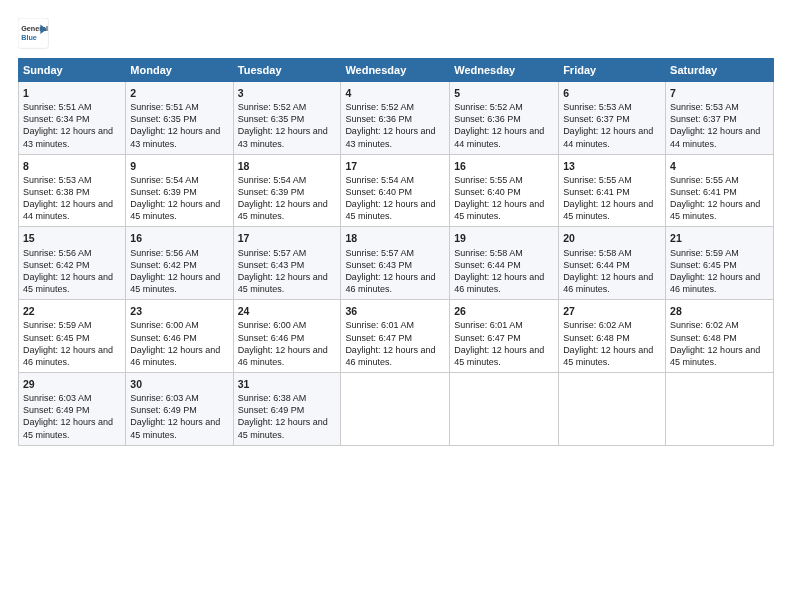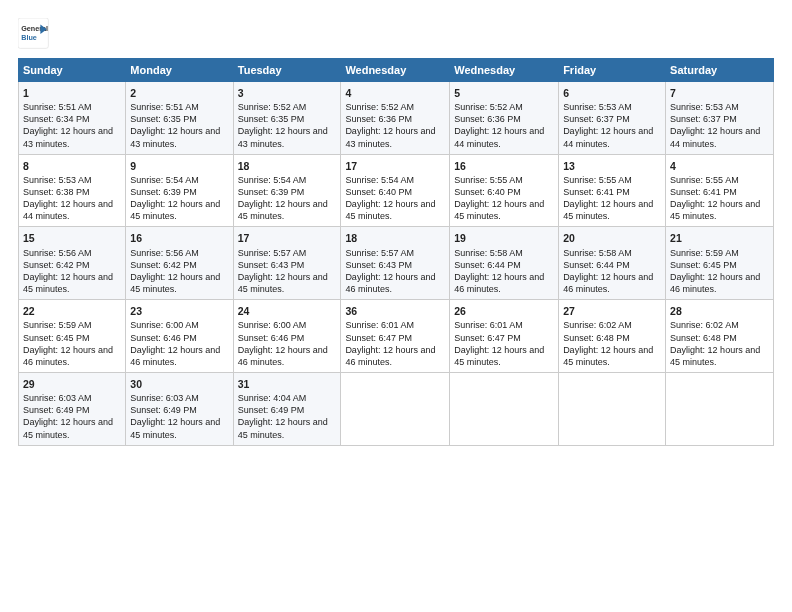--- a/index.html
+++ b/index.html
@@ -149,21 +149,21 @@
           <td><span class="day-num">23</span><span>Sunrise: 6:00 AM</span><br><span>Sunset: 6:46 PM</span><br><span>Daylight: 12 hours and 46 minutes.</span></td>
           <td><span class="day-num">24</span><span>Sunrise: 6:00 AM</span><br><span>Sunset: 6:46 PM</span><br><span>Daylight: 12 hours and 46 minutes.</span></td>
           <td><span class="day-num">36</span><span>Sunrise: 6:01 AM</span><br><span>Sunset: 6:47 PM</span><br><span>Daylight: 12 hours and 46 minutes.</span></td>
           <td><span class="day-num">26</span><span>Sunrise: 6:01 AM</span><br><span>Sunset: 6:47 PM</span><br><span>Daylight: 12 hours and 45 minutes.</span></td>
           <td><span class="day-num">27</span><span>Sunrise: 6:02 AM</span><br><span>Sunset: 6:48 PM</span><br><span>Daylight: 12 hours and 45 minutes.</span></td>
           <td><span class="day-num">28</span><span>Sunrise: 6:02 AM</span><br><span>Sunset: 6:48 PM</span><br><span>Daylight: 12 hours and 45 minutes.</span></td>
         </tr>
         <tr>
           <td><span class="day-num">29</span><span>Sunrise: 6:03 AM</span><br><span>Sunset: 6:49 PM</span><br><span>Daylight: 12 hours and 45 minutes.</span></td>
           <td><span class="day-num">30</span><span>Sunrise: 6:03 AM</span><br><span>Sunset: 6:49 PM</span><br><span>Daylight: 12 hours and 45 minutes.</span></td>
-          <td><span class="day-num">31</span><span>Sunrise: 4:04 AM</span><br><span>Sunset: 6:49 PM</span><br><span>Daylight: 12 hours and 45 minutes.</span></td>
+          <td><span class="day-num">31</span><span>Sunrise: 6:38 AM</span><br><span>Sunset: 6:49 PM</span><br><span>Daylight: 12 hours and 45 minutes.</span></td>
           <td class="empty-cell"></td>
           <td class="empty-cell"></td>
           <td class="empty-cell"></td>
           <td class="empty-cell"></td>
         </tr>
       </tbody>
   </table>
 </div>
 
 </body></html>

